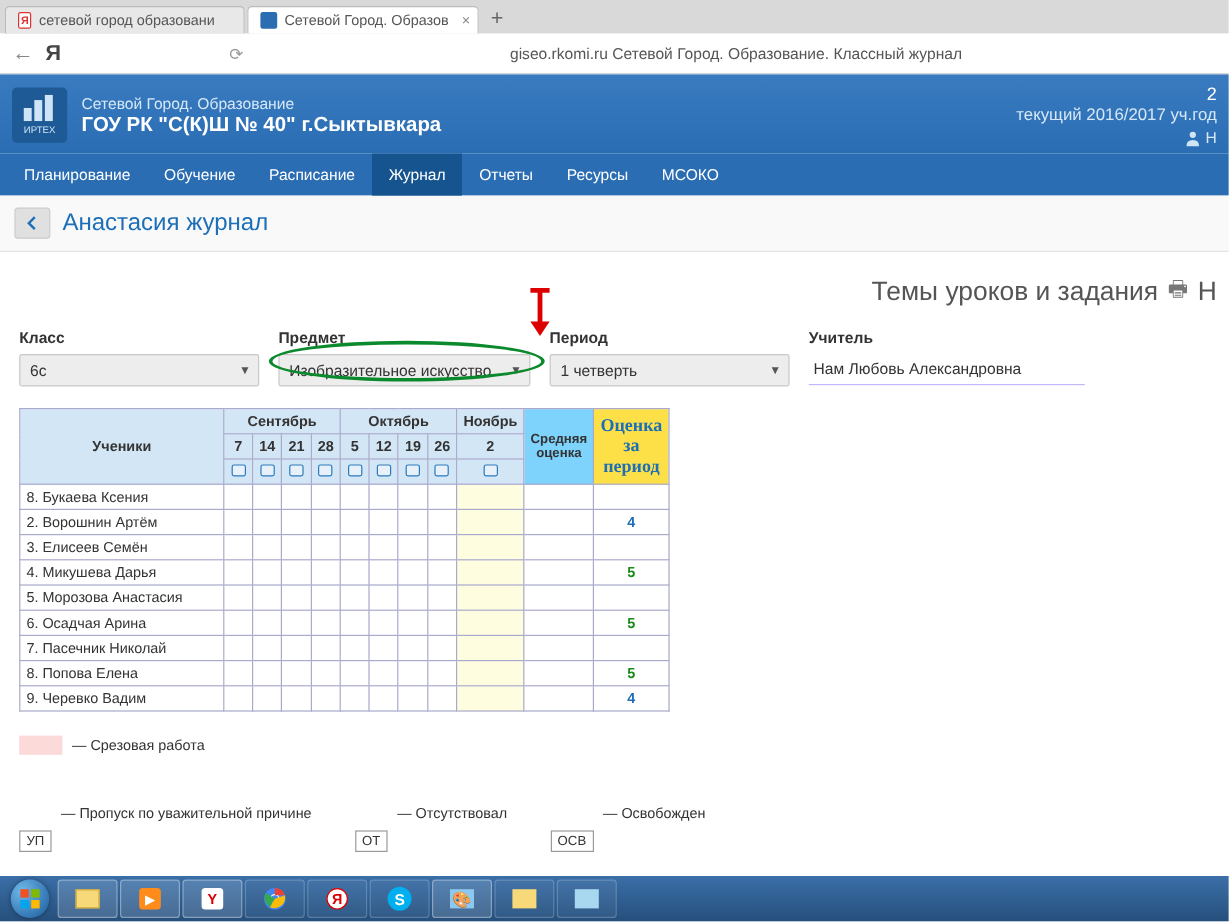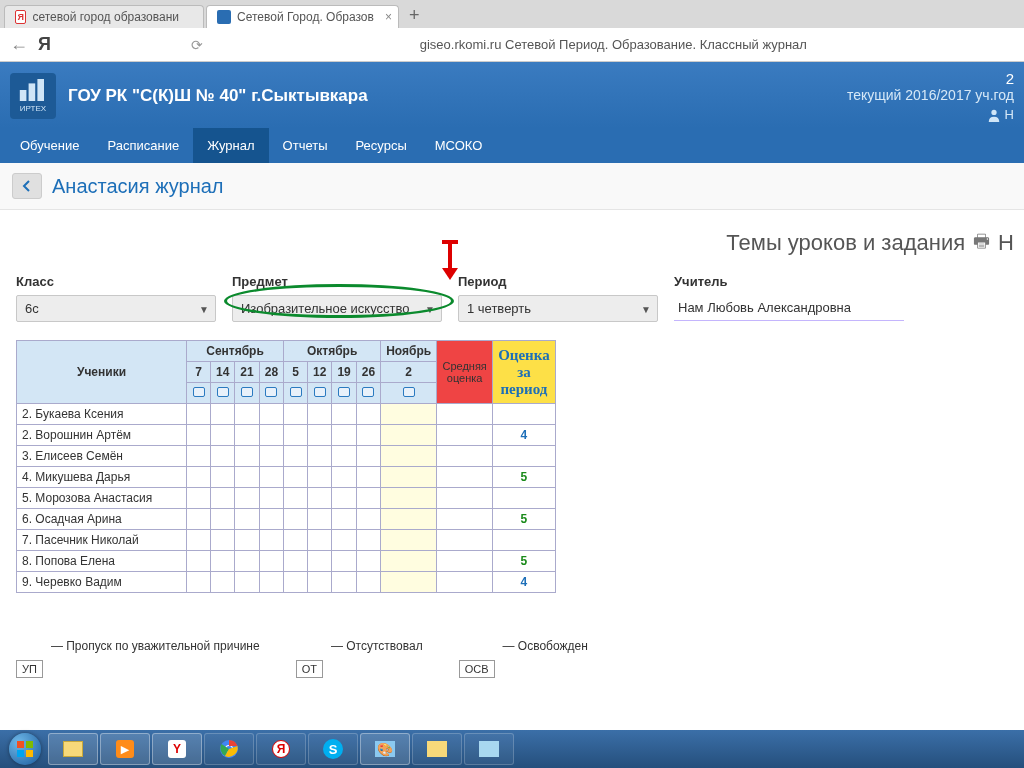--- a/index.html
+++ b/index.html
@@ -59,21 +59,21 @@
 
 
 .journal-wrap { margin: 0 16px; }
 table.jtable { border-collapse: collapse; font-size:12px;}
 table.jtable th, table.jtable td { border: 1px solid #aac; padding: 3px 5px; text-align: center; }
 .h-students { background:#d3e6f5; width:170px;}
 .h-month { background:#d3e6f5; font-weight:bold;}
 .h-date { background:#d3e6f5; font-weight:bold; width:24px;}
 .h-chk { background:#d3e6f5; padding:2px 3px;}
 .chk { width:12px; height:10px; border:1px solid #2a7ac0; border-radius:2px; display:inline-block; background:#e8f1fa;}
-.h-avg { background:#ef4444; font-weight:normal; width:56px; font-size:11px;}
+.h-avg { background:#7dd3fc; font-weight:bold; width:56px; font-size:11px;}
 .h-period { background:#fde047; font-weight:bold; color:#1d6fb8; width:52px; font-size:15px;font-family:Liberation Serif, serif;}
 .td-name { text-align:left !important; padding-left:6px;}
 .td-cell { width:24px; height:20px;}
 .td-nov { background:#fffde0;}
 .grade-5 { color:#1a8a1a; font-weight:bold;}
 .grade-4 { color:#1d6fb8; font-weight:bold;}
 
 
 .legend { margin: 20px 16px 12px 16px; font-size:12px;}
 .leg-row { display:flex; align-items:center; gap:8px; margin-bottom:16px;}
@@ -100,49 +100,51 @@
     <span>Сетевой Город. Образов</span>
     <span style="position:absolute;right:6px;color:#888;">×</span>
   </div>
   <div class="new-tab">+</div>
 </div>
 <div class="address-row">
   <span class="nav-arrow">←</span>
   <span class="ya">Я</span>
   <span style="flex:0 0 120px;"></span>
   <span class="refresh-ic">⟳</span>
-  <span class="addr-text">giseo.rkomi.ru Сетевой Период. Образование. Классный журнал</span>
+  <span class="addr-text">giseo.rkomi.ru Сетевой Город. Образование. Классный журнал</span>
 </div>
 
 <div class="header">
   <div class="logo-box">
     <svg viewBox="0 0 24 20">
         <rect x="0" y="10" width="6" height="10" fill="#cfe5f7"></rect>
         <rect x="8" y="4" width="6" height="16" fill="#cfe5f7"></rect>
         <rect x="16" y="0" width="6" height="20" fill="#cfe5f7"></rect>
       </svg>
     <div class="logo-label">ИРТЕХ</div>
   </div>
   <div class="header-titles">
+    <div class="header-sub">Сетевой Город. Образование</div>
     <div class="header-main">ГОУ РК "С(К)Ш № 40" г.Сыктывкара</div>
   </div>
   <div class="header-right">
     <div style="text-align:right;font-size:15px;color:#fff;">2</div>
     <div class="yr">текущий 2016/2017 уч.год</div>
     <div class="usr">
       <svg width="14" height="14" viewBox="0 0 16 16">
           <circle cx="8" cy="5" r="3" fill="#cfe5f7"></circle>
           <path d="M2 16 Q2 10 8 10 Q14 10 14 16 Z" fill="#cfe5f7"></path>
         </svg>
       <span>Н</span>
     </div>
   </div>
 </div>
 
 <div class="navbar" id="navbar">
+    <div class="item">Планирование</div>
     <div class="item">Обучение</div>
     <div class="item">Расписание</div>
     <div class="item active">Журнал</div>
     <div class="item">Отчеты</div>
     <div class="item">Ресурсы</div>
     <div class="item">МСОКО</div>
   </div>
 
 <div class="page-title-row">
   <div class="back-btn">
@@ -224,21 +226,21 @@
           <th class="h-chk"><span class="chk"></span></th>
           <th class="h-chk"><span class="chk"></span></th>
           <th class="h-chk"><span class="chk"></span></th>
           <th class="h-chk"><span class="chk"></span></th>
           <th class="h-chk"><span class="chk"></span></th>
           <th class="h-chk"><span class="chk"></span></th>
           <th class="h-chk"><span class="chk"></span></th>
           <th class="h-chk"><span class="chk"></span></th>
         </tr>
         <tr>
-          <td class="td-name">2. Букаева Ксения</td>
+          <td class="td-name">8. Букаева Ксения</td>
           <td class="td-cell"></td>
           <td class="td-cell"></td>
           <td class="td-cell"></td>
           <td class="td-cell"></td>
           <td class="td-cell"></td>
           <td class="td-cell"></td>
           <td class="td-cell"></td>
           <td class="td-cell"></td>
           <td class="td-cell td-nov"></td>
           <td></td>
@@ -354,20 +356,24 @@
           <td class="td-cell"></td>
           <td class="td-cell td-nov"></td>
           <td></td>
           <td class="grade-4">4</td>
         </tr>
       </tbody>
     </table>
 </div>
 
 <div class="legend">
+  <div class="leg-row">
+    <span class="swatch-pink"></span>
+    <span>— Срезовая работа</span>
+  </div>
   <div class="leg-row">
     <span class="leg-box">УП</span>
     <span>— Пропуск по уважительной причине</span>
     <span style="width:20px;"></span>
     <span class="leg-box">ОТ</span>
     <span>— Отсутствовал</span>
     <span style="width:20px;"></span>
     <span class="leg-box">ОСВ</span>
     <span>— Освобожден</span>
   </div>

